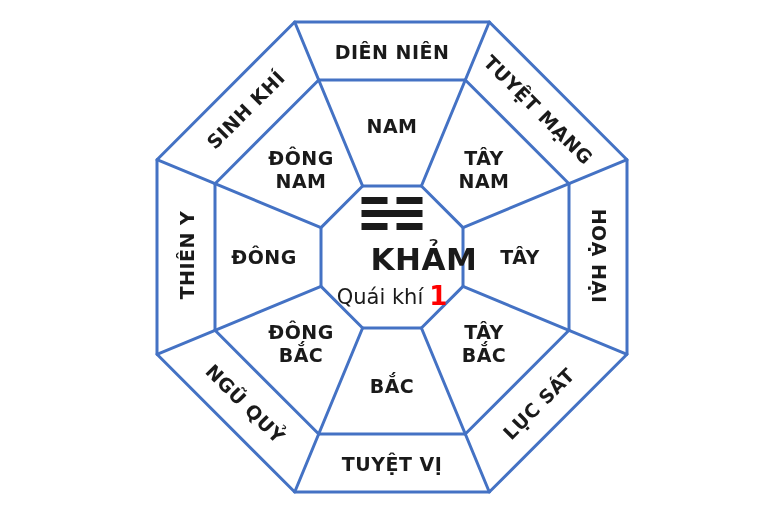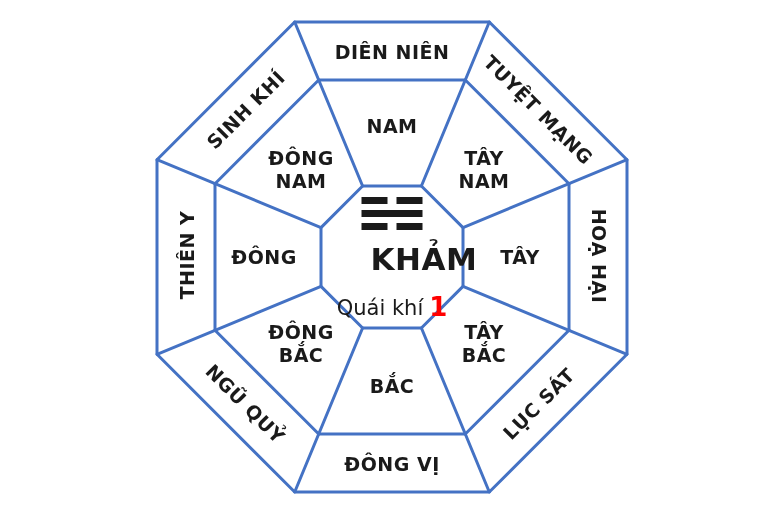--- a/index.html
+++ b/index.html
@@ -38,21 +38,21 @@
   .tri-row.solid .tri-bar{width:61px;}
   .tri-row.broken .tri-bar{width:26px;}
 
   .kham-name{
     position:absolute;left:392px;top:259px;
     transform:translate(-50%,-50%);
     font-size:31px;font-weight:bold;letter-spacing:.5px;
     color:var(--text);white-space:nowrap;margin-left:32px;
   }
   .quai-khi{
-    position:absolute;left:392px;top:307px;
+    position:absolute;left:392px;top:296px;
     transform:translate(-50%,-50%);
     font-size:21px;font-weight:normal;white-space:nowrap;
     color:var(--text);
   }
   .quai-khi .num{
     font-size:26px;font-weight:bold;color:var(--number);
     margin-left:6px;vertical-align:-1px;
   }
 </style>
 </head>
@@ -83,21 +83,21 @@
       <line class="div-line" x1="318.7" y1="434" x2="362.6" y2="328"></line>
       <line class="div-line" x1="215" y1="330.3" x2="321" y2="286.4"></line>
       <line class="div-line" x1="215" y1="183.7" x2="321" y2="227.6"></line>
     </g>
   </svg>
 
   <div class="lbl" style="left:392px;top:52px;">DIÊN NIÊN</div>
   <div class="lbl" style="left:538px;top:110px;--rot:45deg;">TUYỆT MẠNG</div>
   <div class="lbl" style="left:599px;top:256px;--rot:90deg;">HOẠ HẠI</div>
   <div class="lbl" style="left:539px;top:404px;--rot:-45deg;">LỤC SÁT</div>
-  <div class="lbl" style="left:392px;top:464px;">ĐÔNG VỊ</div>
+  <div class="lbl" style="left:392px;top:464px;">TUYỆT VỊ</div>
   <div class="lbl" style="left:245px;top:404px;--rot:45deg;">NGŨ QUỶ</div>
   <div class="lbl" style="left:187px;top:255px;--rot:-90deg;">THIÊN Y</div>
   <div class="lbl" style="left:246px;top:110px;--rot:-45deg;">SINH KHÍ</div>
 
   <div class="lbl" style="left:392px;top:126px;">NAM</div>
   <div class="lbl" style="left:484px;top:170px;">TÂY
 NAM</div>
   <div class="lbl" style="left:520px;top:257px;">TÂY</div>
   <div class="lbl" style="left:484px;top:344px;">TÂY
 BẮC</div>

